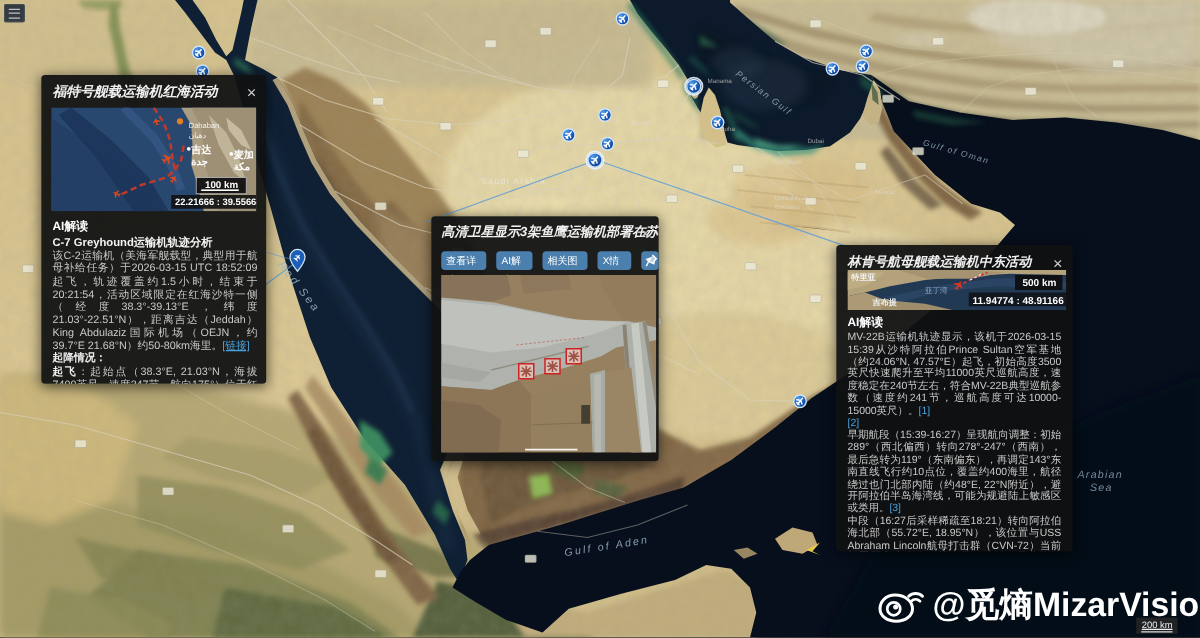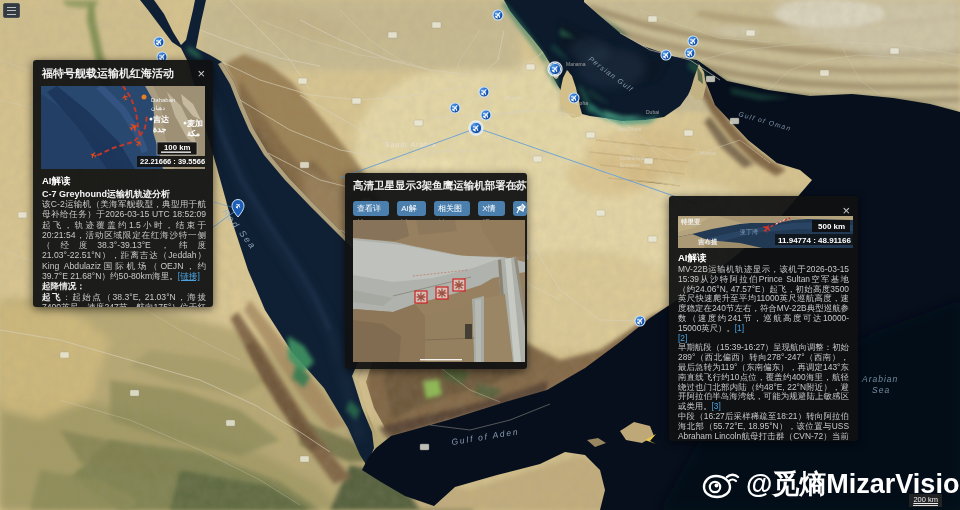--- a/index.html
+++ b/index.html
@@ -1,18 +1,18 @@
 <!DOCTYPE html>
 <html><head>
 <meta charset="utf-8">
 <style>
 html,body{margin:0;padding:0;width:960px;height:510px;overflow:hidden;background:#0b1422;font-family:"Liberation Sans",sans-serif;}
 #stage{position:relative;width:960px;height:510px;overflow:hidden;}
 .panel{position:absolute;background:rgba(16,17,18,0.94);border-radius:3px;color:#ddd;box-shadow:0 2px 10px rgba(0,0,0,0.6);overflow:hidden;}
-.ptitle{font-weight:bold;color:#f0f0f0;}
+.ptitle{font-weight:bold;color:#f0f0f0;font-style:italic;}
 .closex{position:absolute;color:#cfcfcf;font-size:13px;line-height:13px;}
 </style>
 </head>
 <body>
 <div id="stage">
 
 <svg id="map" width="960" height="510" viewBox="0 0 960 510" style="position:absolute;left:0;top:0">
 <defs>
 <filter id="soft" x="-30%" y="-30%" width="160%" height="160%">
           <feGaussianBlur stdDeviation="4"></feGaussianBlur>
@@ -449,20 +449,21 @@
 </g>
 
 <path d="M60,56 L115,50" stroke="#bb4433" stroke-width="0.8" opacity="0.55" stroke-dasharray="2 1.5"></path>
 
 <rect x="67" y="139" width="42" height="1.4" fill="#fff" opacity="0.9"></rect>
 </svg>
 </div>
 
 <div class="panel" style="left:669px;top:196px;width:189px;height:245px;">
 
+<div class="ptitle" style="position:absolute;left:9px;top:7px;font-size:10.5px;">林肯号航母舰载运输机中东活动</div>
 
 <div class="closex" style="right:8px;top:8px;">×</div>
 
 <svg width="175" height="32" viewBox="0 0 175 32" style="position:absolute;left:9px;top:20px">
 <rect width="175" height="32" fill="#223954"></rect>
 
 <path d="M30,22 L70,13 L115,7 L150,6 L175,9 L175,15 L120,13 L75,17 L42,26 Z" fill="#2d4a69" opacity="0.75"></path>
 
 <path d="M0,0 L175,0 L175,4 L130,3 L95,5 L62,8 L34,13 L14,18 L0,21 Z" fill="#b3a27b"></path>
 <path d="M40,0 L96,0 L126,2 L98,7 L64,7 Z" fill="#a59371"></path>

